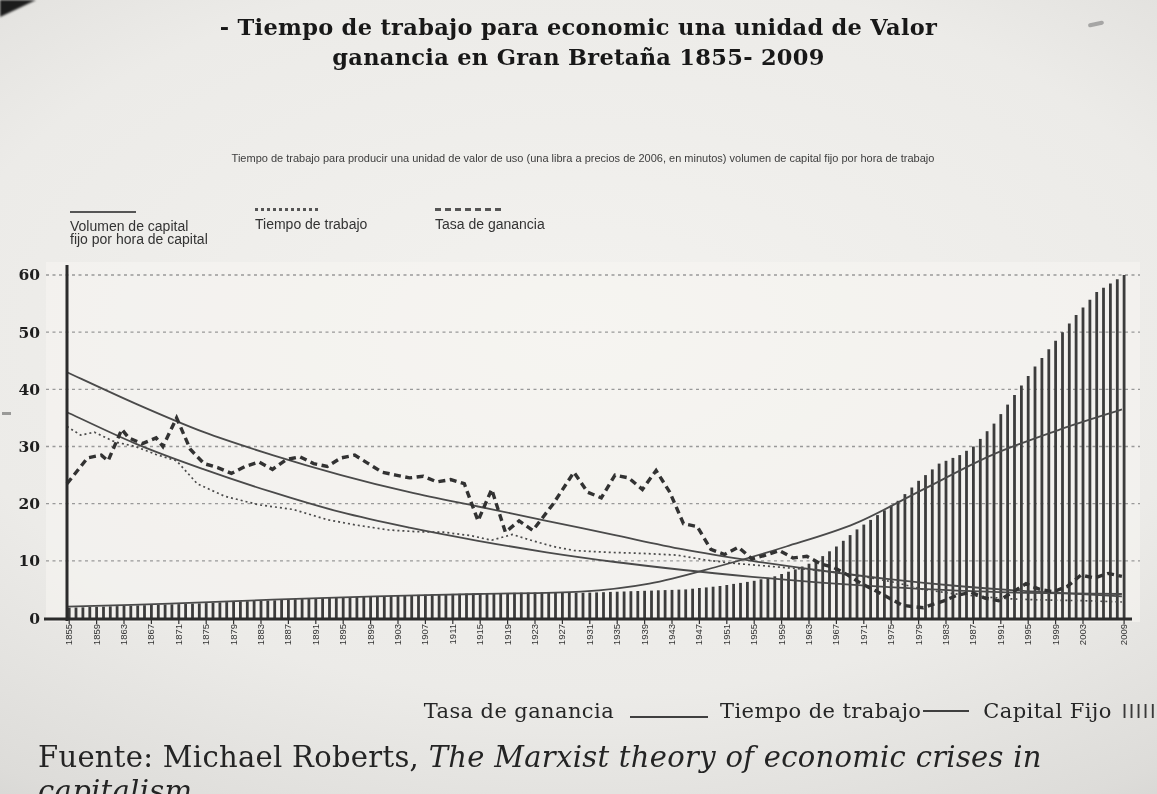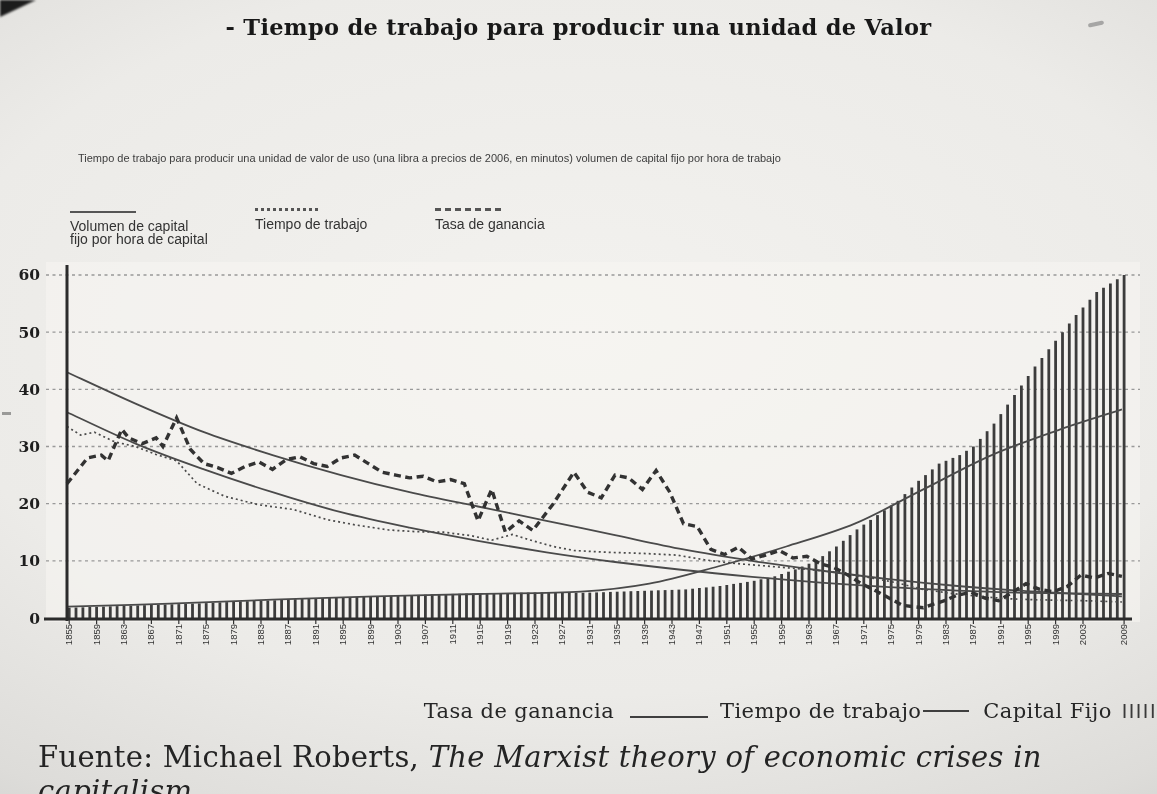--- a/index.html
+++ b/index.html
@@ -14,21 +14,21 @@
     filter:blur(1px);
   }
   .tr-artifact{position:absolute;top:22px;left:1088px;width:16px;height:4px;background:#8a8a8a;transform:rotate(-12deg);border-radius:2px;opacity:.7;}
   .le-artifact{position:absolute;top:412px;left:2px;width:9px;height:3px;background:#9a9a98;}
   .title{
     position:absolute;top:12px;left:0;right:0;text-align:center;
     font-weight:bold;font-size:22.5px;line-height:30px;color:#181818;letter-spacing:.3px;
   }
   .caption{
     position:absolute;top:151px;left:78px;width:1010px;
-    font-family:"Liberation Sans", sans-serif;font-size:11px;line-height:15px;color:#3d3d3d;
+    font-family:"Liberation Sans", sans-serif;font-size:11px;line-height:15px;color:#3d3d3d;text-align:center;
   }
   .legend-item{position:absolute;top:208px;font-family:"Liberation Sans", sans-serif;font-size:14px;line-height:13px;color:#333;}
   .legend-item .swatch{width:66px;height:3px;margin-bottom:7px;}
   .sw-solid{border-bottom:2px solid #555;}
   .sw-dotted{background:repeating-linear-gradient(90deg,#555 0 3px,transparent 3px 6px);height:2.5px !important;}
   .sw-dashed{background:repeating-linear-gradient(90deg,#555 0 6px,transparent 6px 10px);height:3px !important;}
   svg.chart{position:absolute;left:0;top:0;}
   .footer-legend{
     position:absolute;top:699px;left:16px;right:0;text-align:right;
     font-size:21px;color:#262626;letter-spacing:.4px;
@@ -45,21 +45,22 @@
 </head>
 <body>
 
 <div class="stage">
 
   <div class="corner-artifact"></div>
   <div class="tr-artifact"></div>
   <div class="le-artifact"></div>
 
   <div class="title">
-    <div>- Tiempo de trabajo para producir una unidad de Valor</div>
+    <div>- Tiempo de trabajo para economic una unidad de Valor</div>
+    <div>ganancia en Gran Bretaña 1855- 2009</div>
   </div>
 
   <div class="caption">
     <div>Tiempo de trabajo para producir una unidad de valor de uso (una libra a precios de 2006, en minutos) volumen de capital fijo por hora de trabajo</div>
   </div>
 
   <div class="legend-item" style="left:70px">
     <div class="swatch sw-solid"></div>
     <div>Volumen de capital</div>
     <div>fijo por hora de capital</div>

